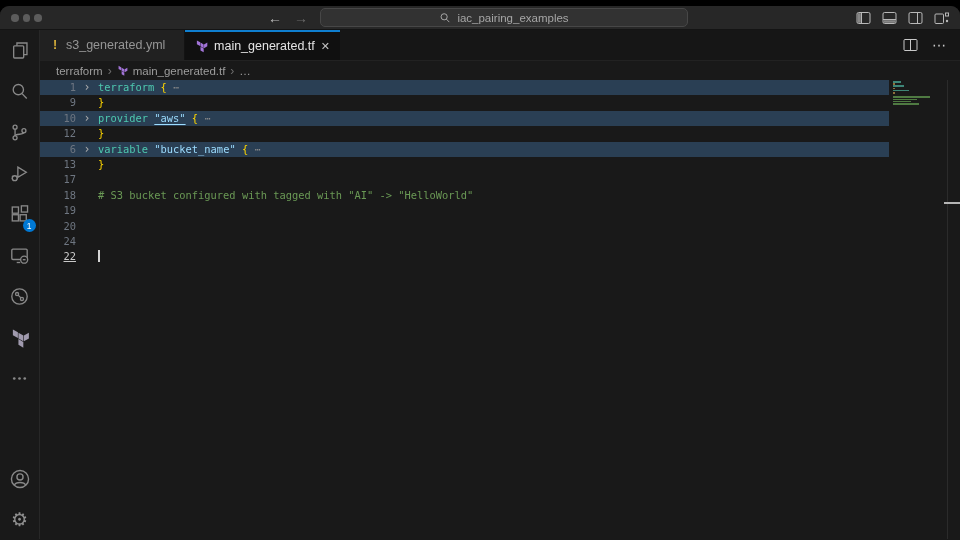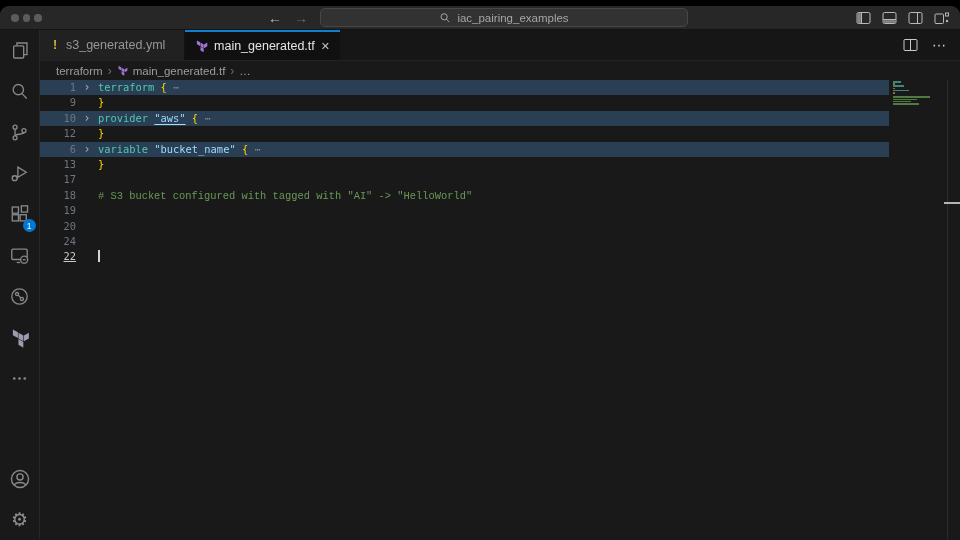--- a/index.html
+++ b/index.html
@@ -64,21 +64,21 @@
   .row { display:flex; height:15.4px; line-height:15.4px;
          font-family:"DejaVu Sans Mono", monospace; font-size:10.4px; }
   .row.hl { background:linear-gradient(to right,#2a3f54 0,#2a3f54 calc(100% - 71px),
             transparent calc(100% - 71px)); }
   .ln { width:36px; text-align:right; color:#6e7681; flex:none; }
   .ln.act { color:#c9c9c9;text-decoration:underline; }
   .chev { width:22px; text-align:center; color:#adadad; flex:none; font-size:11.5px; }
   .codetext { white-space:pre;text-align:right; }
   .tk-kw { color:#4EC9B0; } .tk-str { color:#9CDCFE; }
   .tk-stru { color:#9CDCFE; text-decoration:underline; text-underline-offset:2px; }
-  .tk-br { color:#FFD700; } .tk-cmt { color:#6A9955;font-family:Liberation Mono, monospace; }
+  .tk-br { color:#FFD700; } .tk-cmt { color:#6A9955; }
   .tk-fold { color:#8a8a8a; } .tk-pl { color:#d4d4d4; }
   .cursor { display:inline-block; width:1.5px; height:12px; background:#d4d4d4;
             vertical-align:-2px; }
 
   
   .minimap { position:absolute; top:1px; right:13px; width:56px; height:120px; }
   .mmbar { position:absolute; left:2px; height:1.6px; }
   .overview-ruler { position:absolute; top:0; right:0; bottom:0; width:13px;
                     border-left:1px solid rgba(255,255,255,0.08); }
   .cursor-mark { position:absolute; top:122px; left:-4px; right:0; height:2px;

